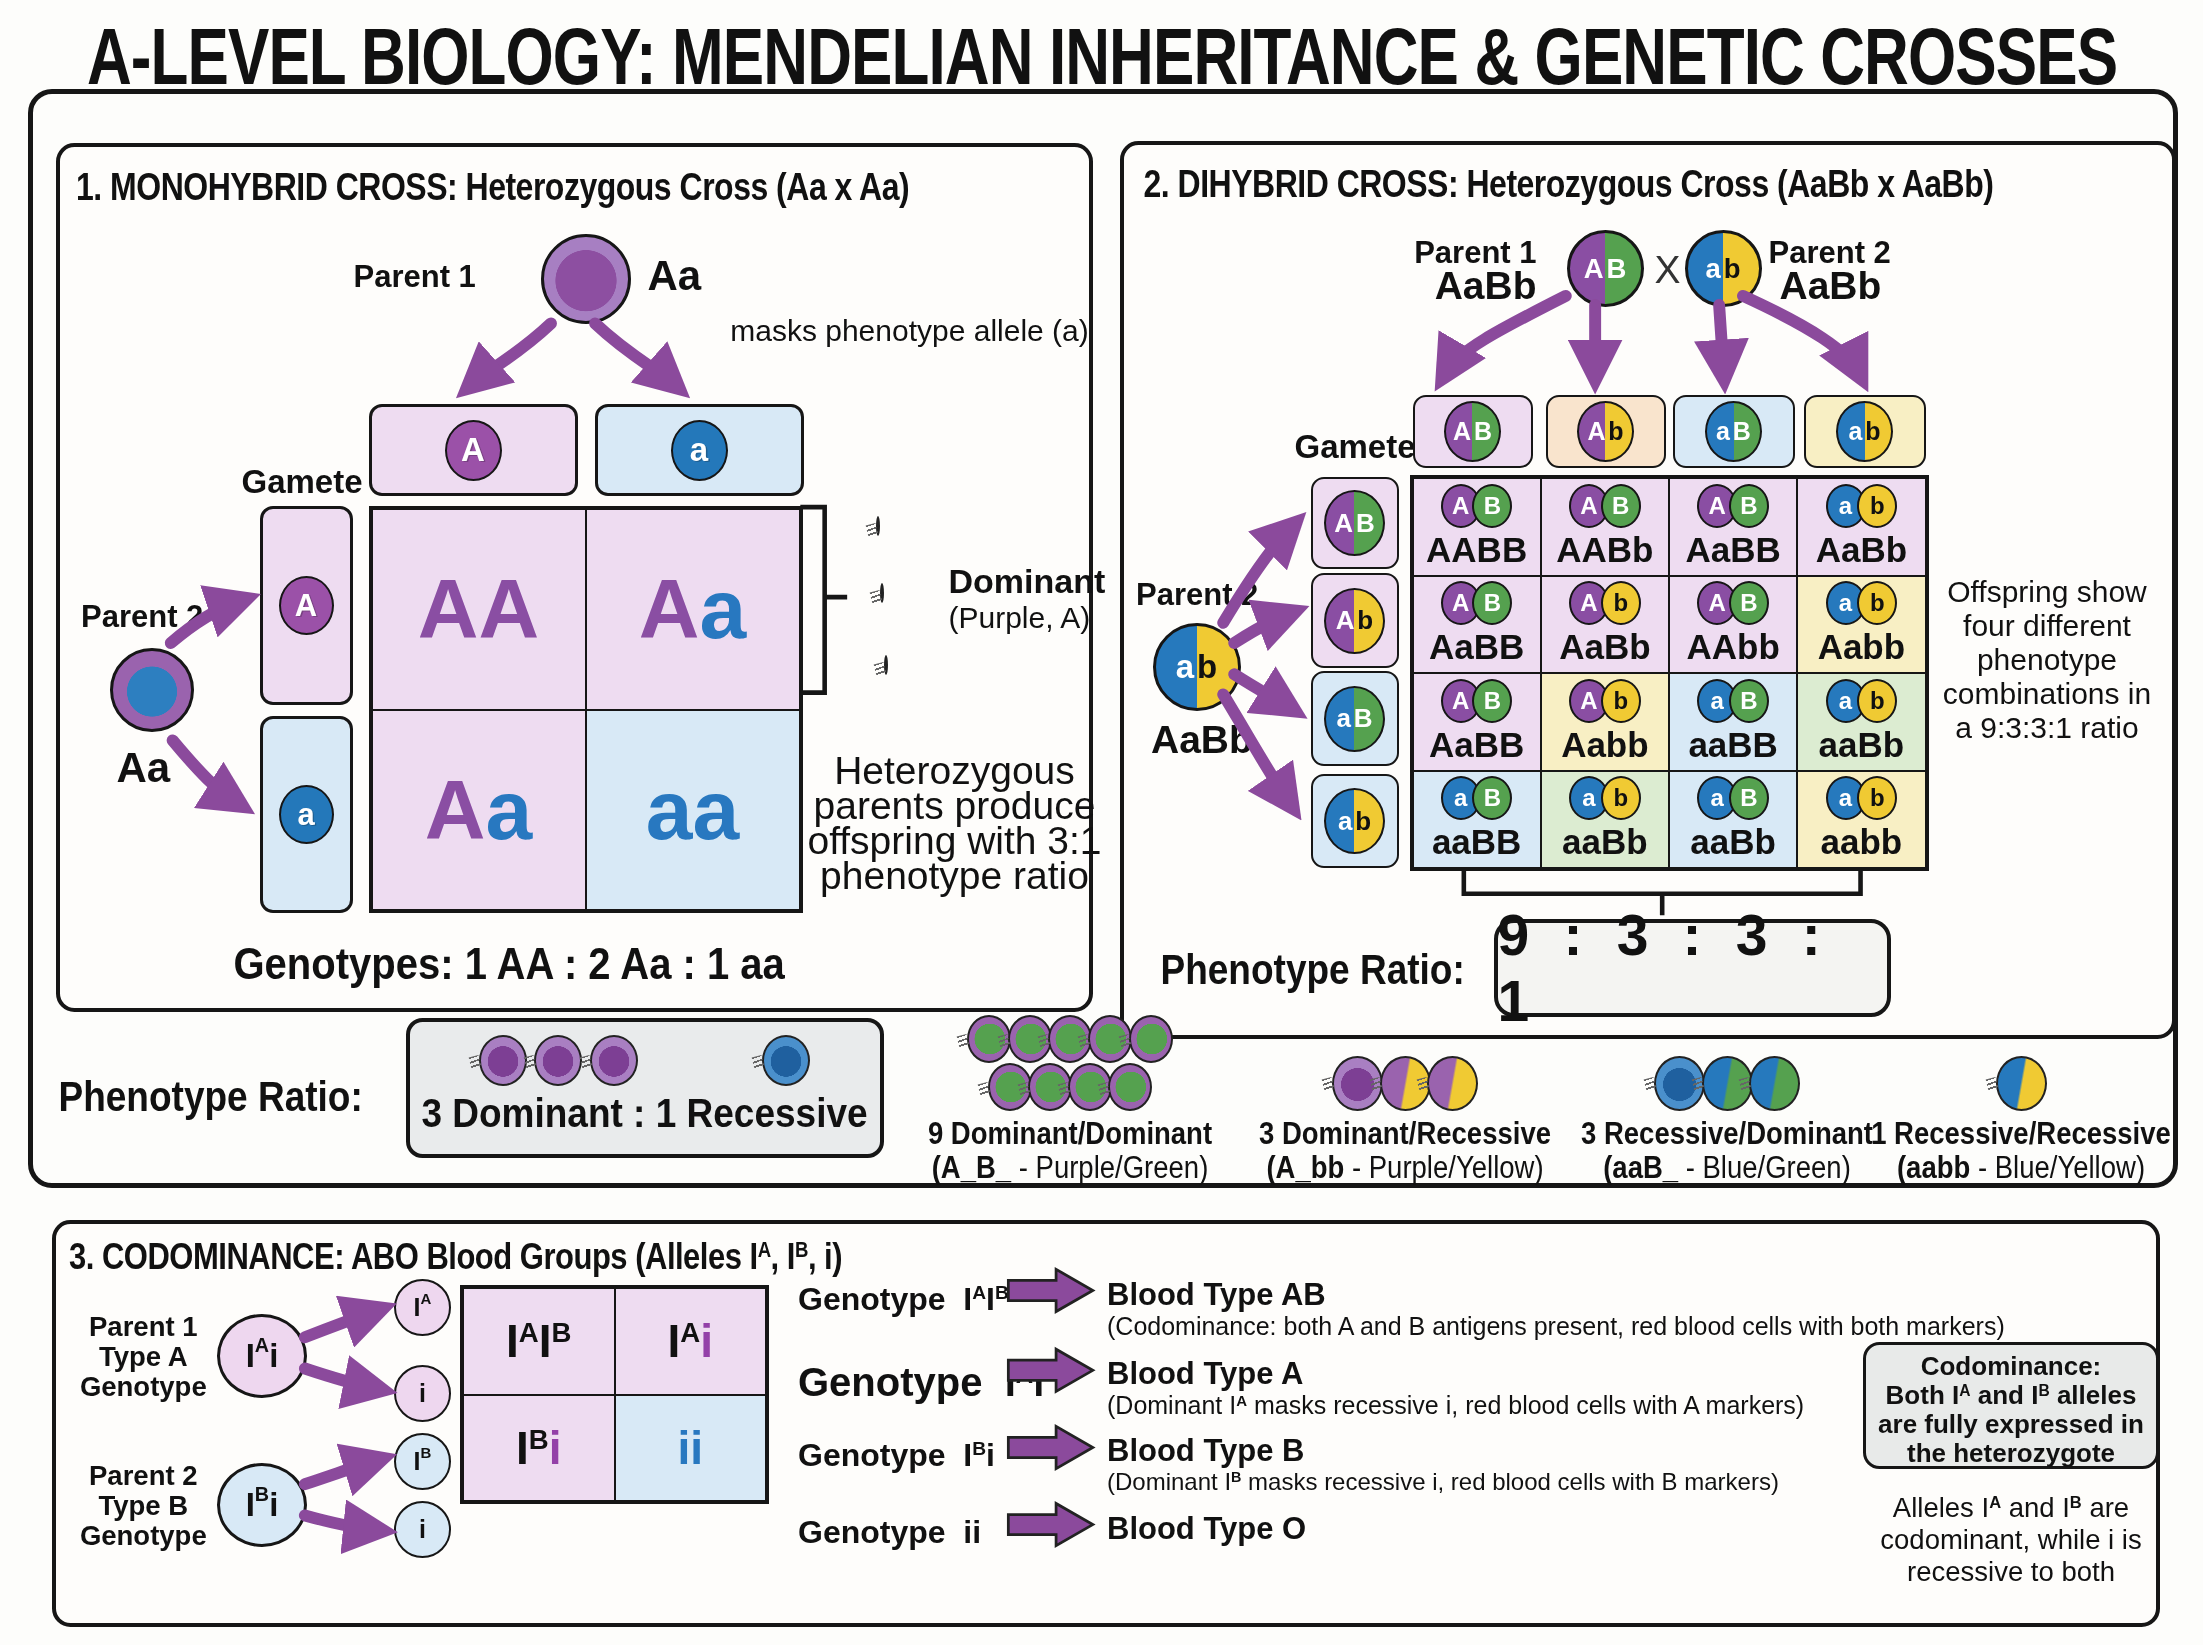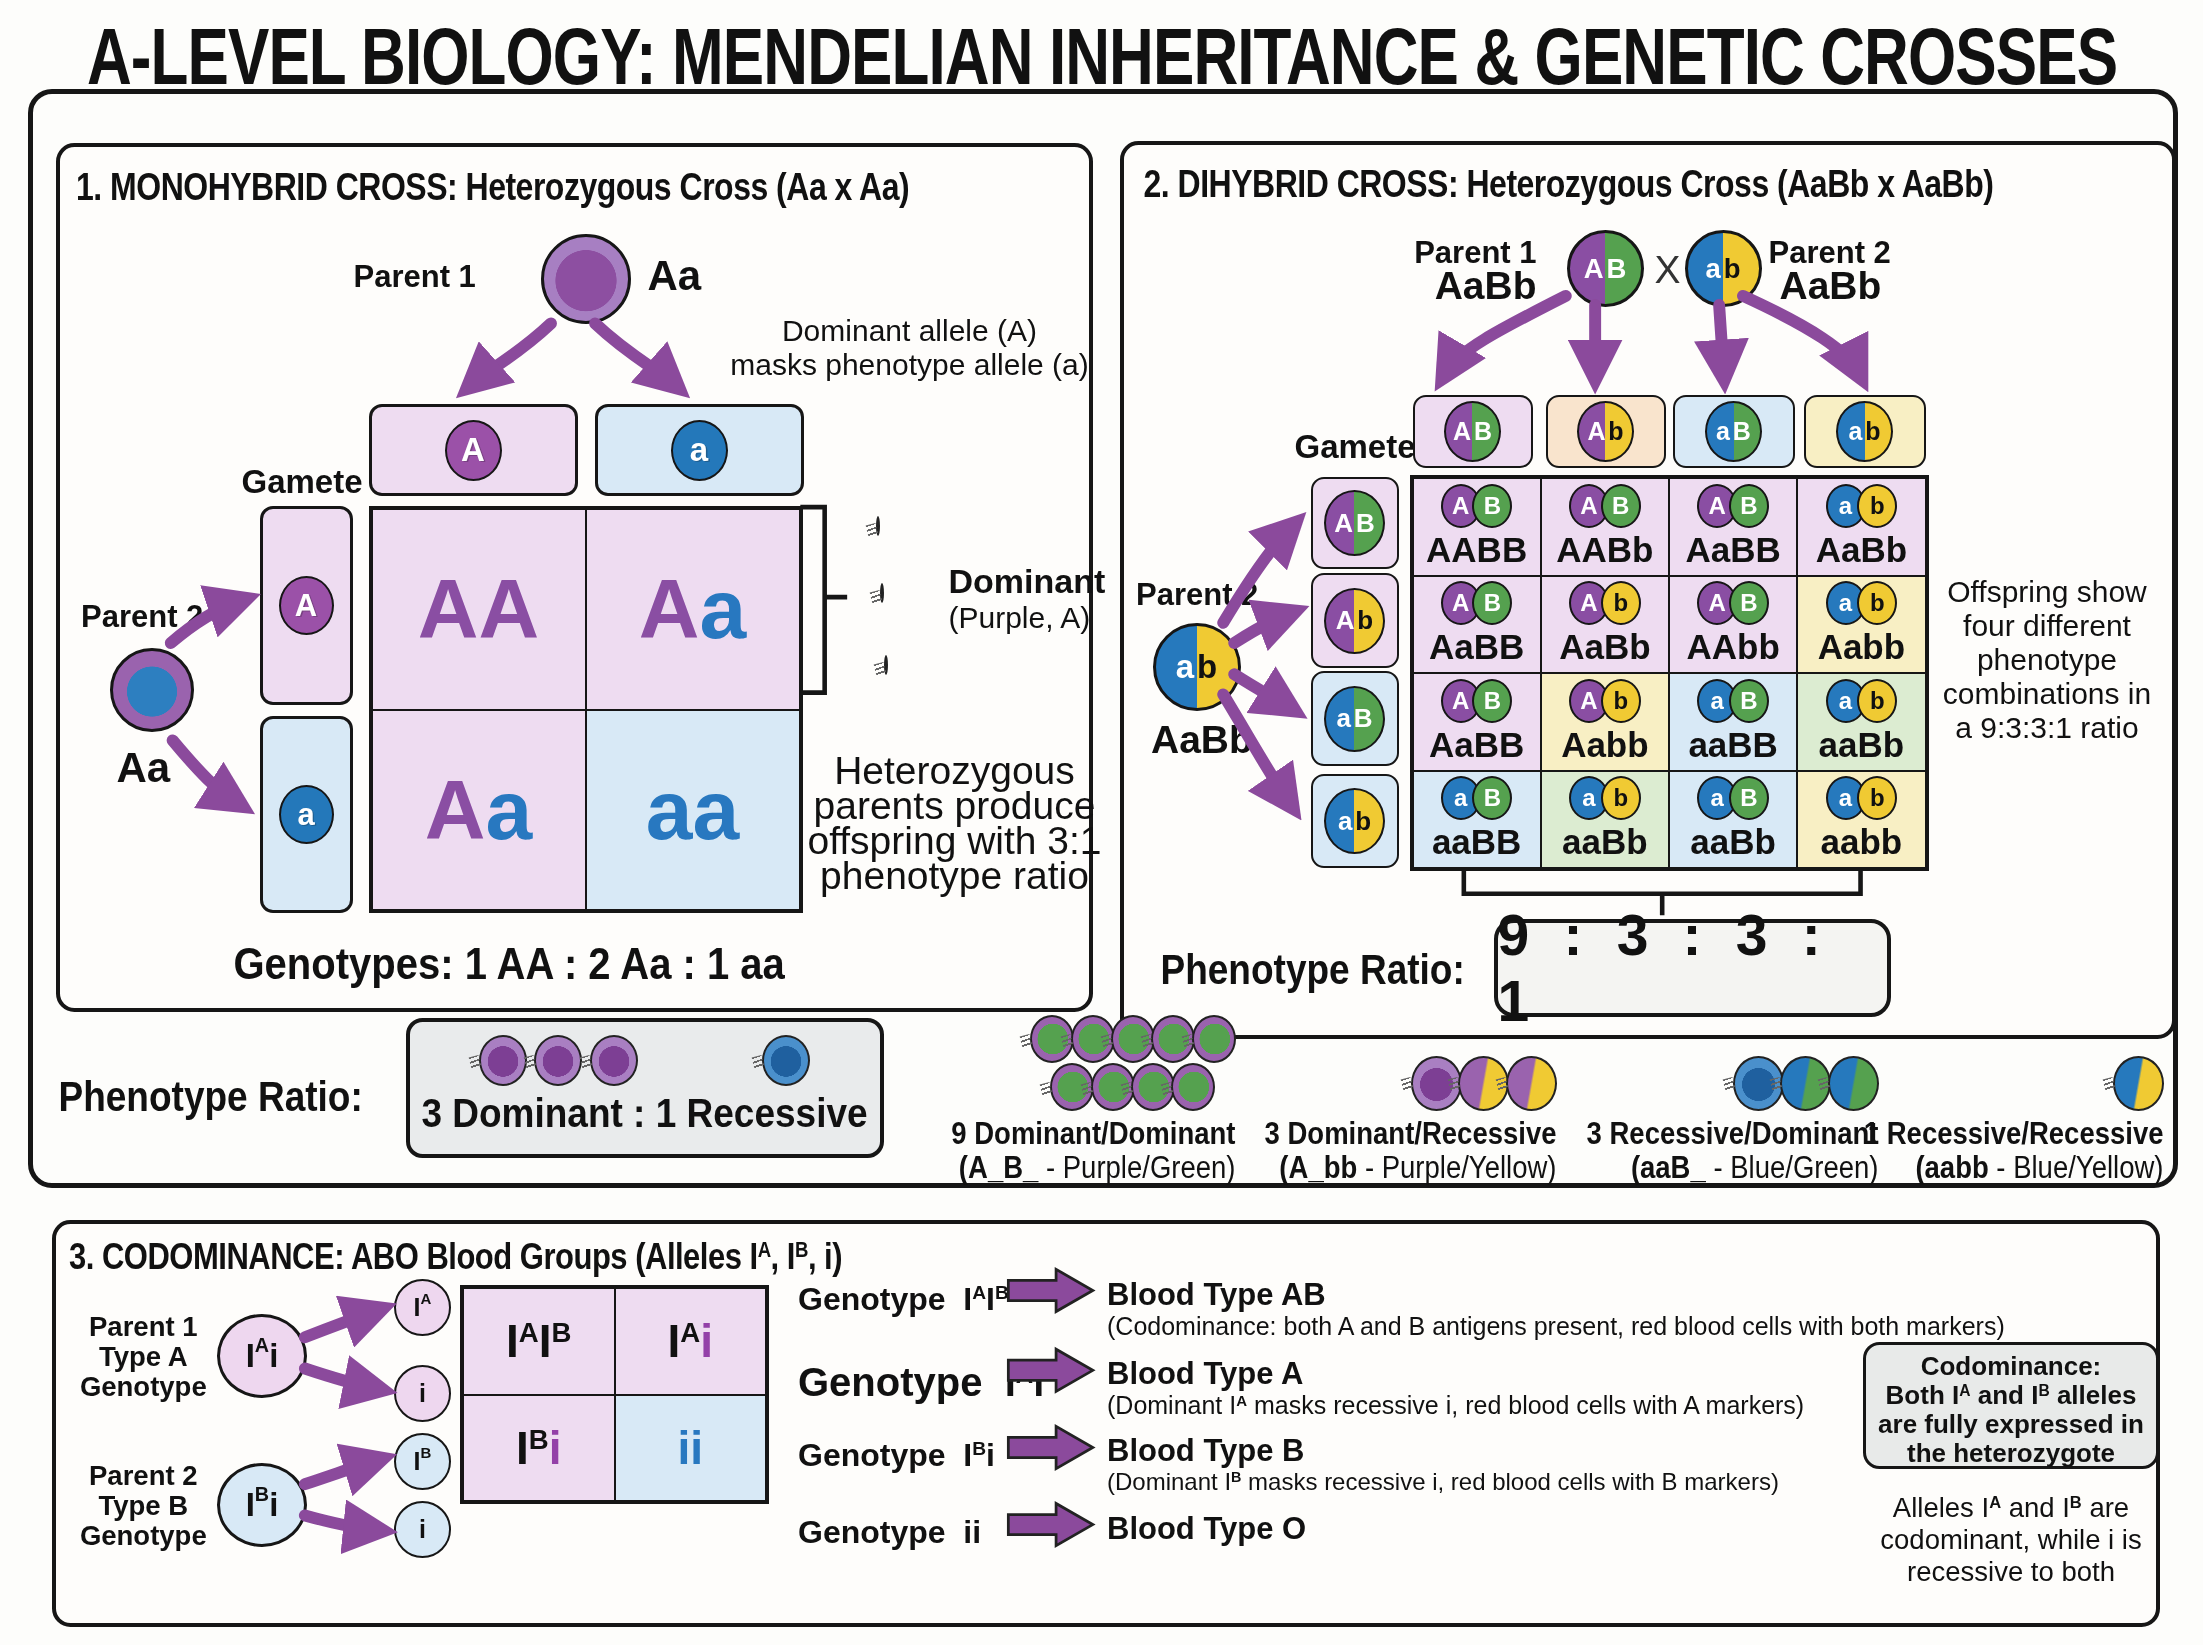--- a/index.html
+++ b/index.html
@@ -42,21 +42,21 @@
   .two .wl{color:#fff;} .two .bl{color:#111;}
   .pic{position:relative;border-radius:50%;border:2.8px solid #222;box-sizing:border-box;flex:none;}
   .pic::before{content:"";position:absolute;left:-11px;top:40%;width:10px;height:12px;
       background:repeating-linear-gradient(175deg,#666 0 1.8px,transparent 1.8px 4.6px);transform:rotate(-14deg);}
   .pic-p{background:radial-gradient(circle at 50% 52%,#7d3f94 0 46%,#a97fc2 47%);}
   .pic-b{background:radial-gradient(circle at 50% 52%,#1f609f 0 46%,#4a90cc 47%);}
   .pic-pg{background:radial-gradient(circle at 52% 50%,#55a14f 0 50%,#9a63ae 51%);}
   .pic-py{background:linear-gradient(100deg,#9a63ae 48%,#f0ca33 52%);}
   .pic-bg{background:linear-gradient(100deg,#2679bd 48%,#55a14f 52%);}
   .pic-by{background:linear-gradient(100deg,#2679bd 48%,#f0ca33 52%);}
-  .pgroup{position:absolute;display:flex;flex-direction:column;align-items:flex-end;}
+  .pgroup{position:absolute;display:flex;flex-direction:column;align-items:center;}
   .picarea{height:99px;display:flex;flex-direction:column;justify-content:flex-end;align-items:center;}
   .picrow{display:flex;}
   .picrow .pic + .pic{margin-left:-3.7px;}
   .ptitle{font-size:27.5px;font-weight:bold;transform:scaleY(1.12);white-space:nowrap;margin-top:7.3px;}
   .pcode{font-size:27.5px;transform:scaleY(1.12);white-space:nowrap;margin-top:1.8px;}
   .ratiobox{position:absolute;border:4.6px solid #161616;border-radius:20px;background:#f4f4f2;
             display:flex;align-items:center;justify-content:center;font-size:57px;font-weight:bold;letter-spacing:9.2px;}
   .graybox{position:absolute;border:4.6px solid #161616;border-radius:16.5px;background:#e9ebec;box-sizing:border-box;}
   sup{font-size:60%;position:relative;top:-0.55em;vertical-align:baseline;line-height:0;font-weight:bold;}
   .stroke{text-shadow:1.4px 1.4px 0 rgba(20,20,20,0.25);}
@@ -72,21 +72,20 @@
   <div class="outer">
 
     <section class="panel" style="left:23px;top:49px;width:1029px;height:861px;">
       <div class="hdr" style="left:16.5px;top:18.4px;font-size:32px;">1. MONOHYBRID CROSS: Heterozygous Cross (Aa x Aa)</div>
 
       <div class="abs lbl nw" style="left:294px;top:112px;width:119px;text-align:right;">Parent 1</div>
       <div class="circ" style="left:481px;top:87px;width:90px;height:90px;background:radial-gradient(circle at 50% 52%,#8d4fa1 0 50%,#a77fc2 51%);"></div>
       <div class="abs nw" style="left:588px;top:105px;font-size:42px;font-weight:bold;">Aa</div>
 
       <div class="abs note" style="left:634px;top:167px;width:432px;">
-        <div>Dominant allele (A)</div>
         <div>masks phenotype allele (a)</div>
       </div>
 
       <div class="abs lbl nw" style="left:182px;top:316px;width:119px;text-align:right;font-size:33px;">Gamete</div>
 
       <div class="gbox bg-lav" style="left:309px;top:257px;width:209px;height:92px;">
         <span class="gcirc stroke" style="width:57px;height:61px;background:#9b51a8;font-size:33px;">A</span>
       </div>
       <div class="gbox bg-blu" style="left:535px;top:257px;width:209px;height:92px;">
         <span class="gcirc stroke" style="width:57px;height:61px;background:#2478ba;font-size:33px;">a</span>

